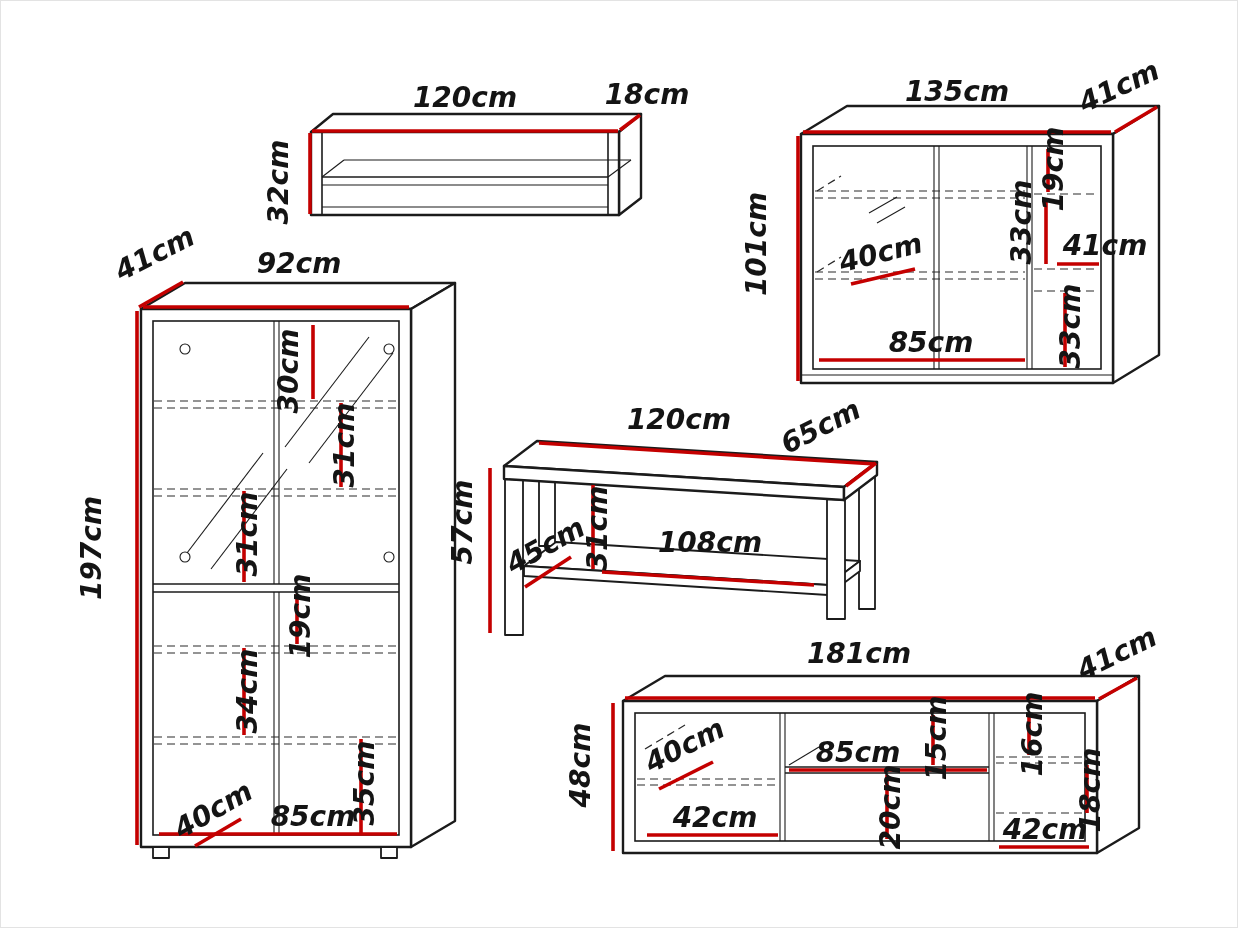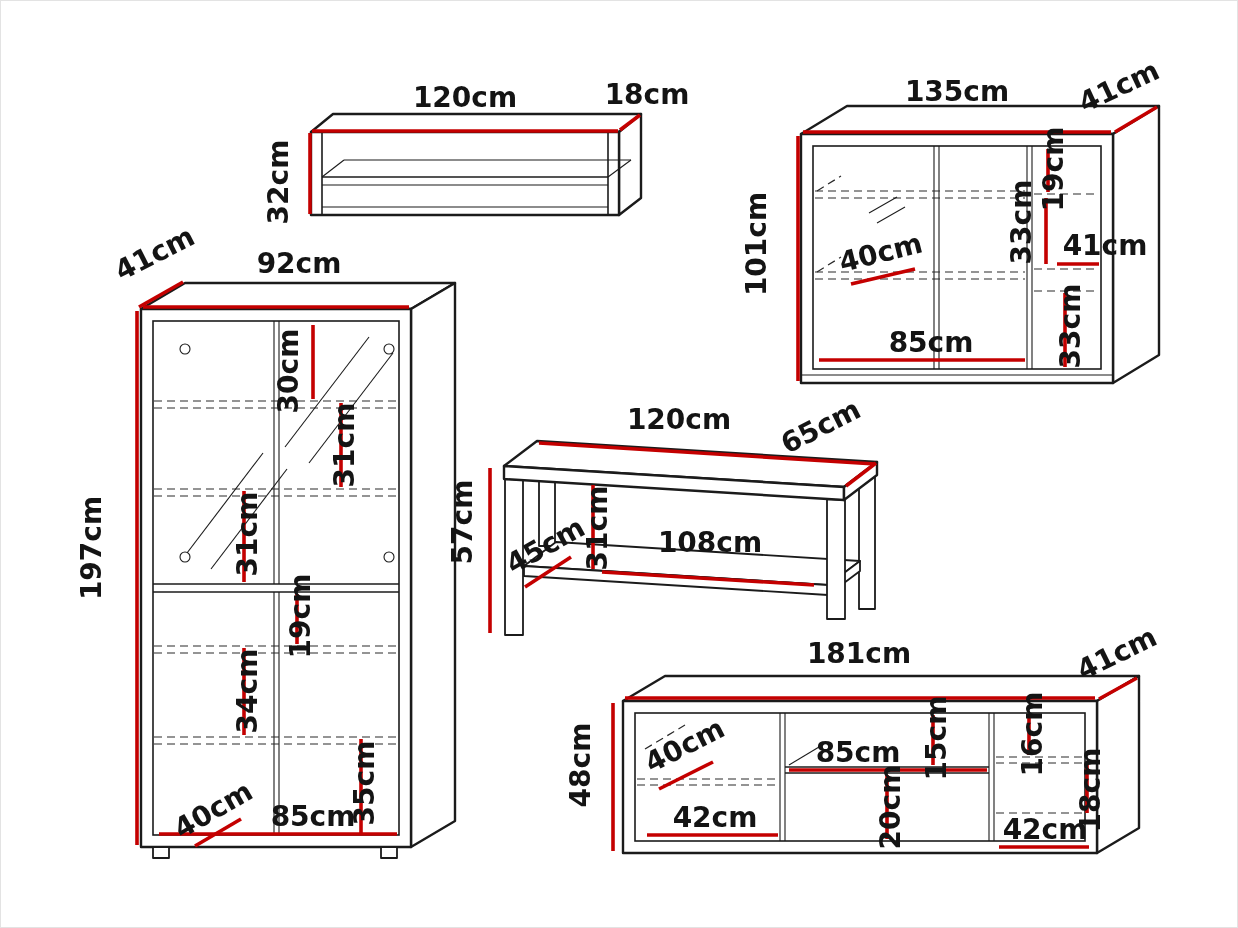--- a/index.html
+++ b/index.html
@@ -1,16 +1,16 @@
 <!DOCTYPE html>
 <html><head>
 <meta charset="utf-8">
 <style>
   html,body{margin:0;padding:0;background:#fff;}
-  .page{position:relative;width:1238px;height:928px;background:#ffffff;border:1px solid #e3e3e3;box-sizing:border-box;overflow:hidden;}
+  .page{position:relative;width:1238px;height:928px;background:#ffffff;border:1px solid #e3e3e3;box-sizing:border-box;overflow:hidden;font-style:italic;}
   svg{display:block;}
   .face{fill:#ffffff;stroke:#1b1b1b;stroke-width:2.4;stroke-linejoin:round;}
   .face2{fill:#ffffff;stroke:#1b1b1b;stroke-width:1.8;stroke-linejoin:round;}
   .ln{fill:none;stroke:#1b1b1b;stroke-width:1.6;}
   .thin{stroke-width:1.1;}
   .dash{fill:none;stroke:#2a2a2a;stroke-width:1.2;stroke-dasharray:8 5;}
   .red{fill:none;stroke:#c40000;stroke-width:3.6;stroke-linecap:butt;}
   .dim{font-family:"DejaVu Sans","Liberation Sans",sans-serif;font-size:28px;font-weight:700;fill:#141414;text-anchor:middle;}
 </style>
 </head>

